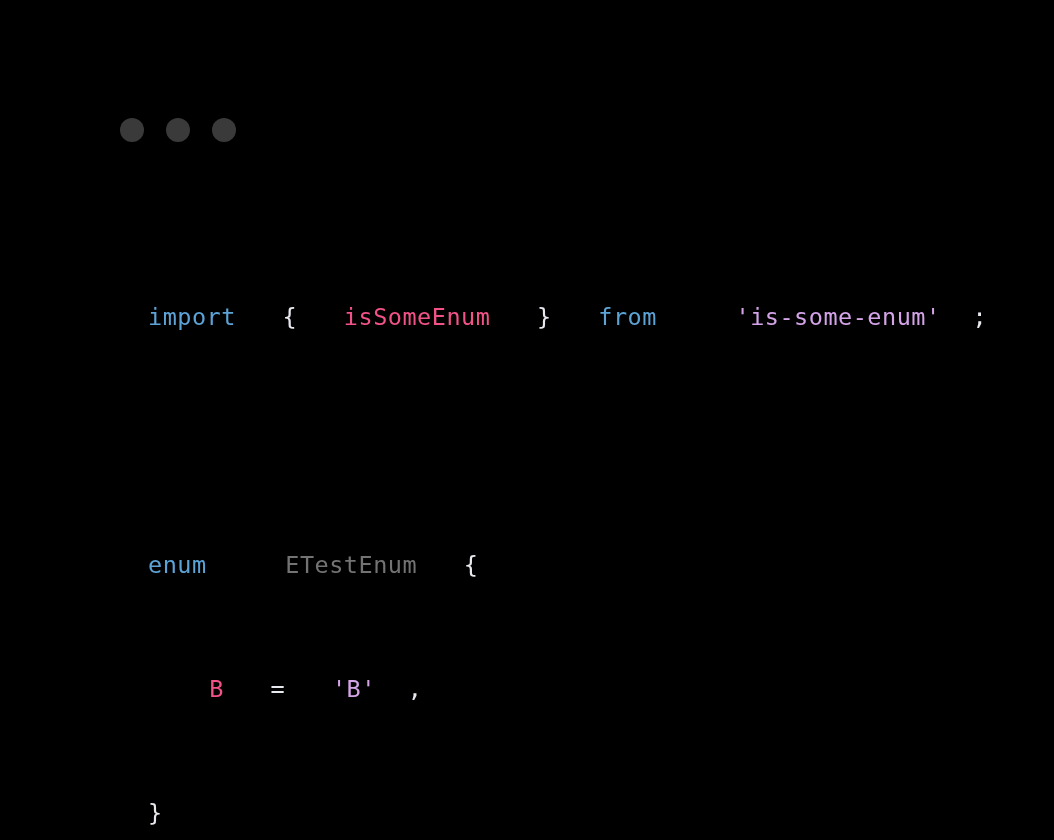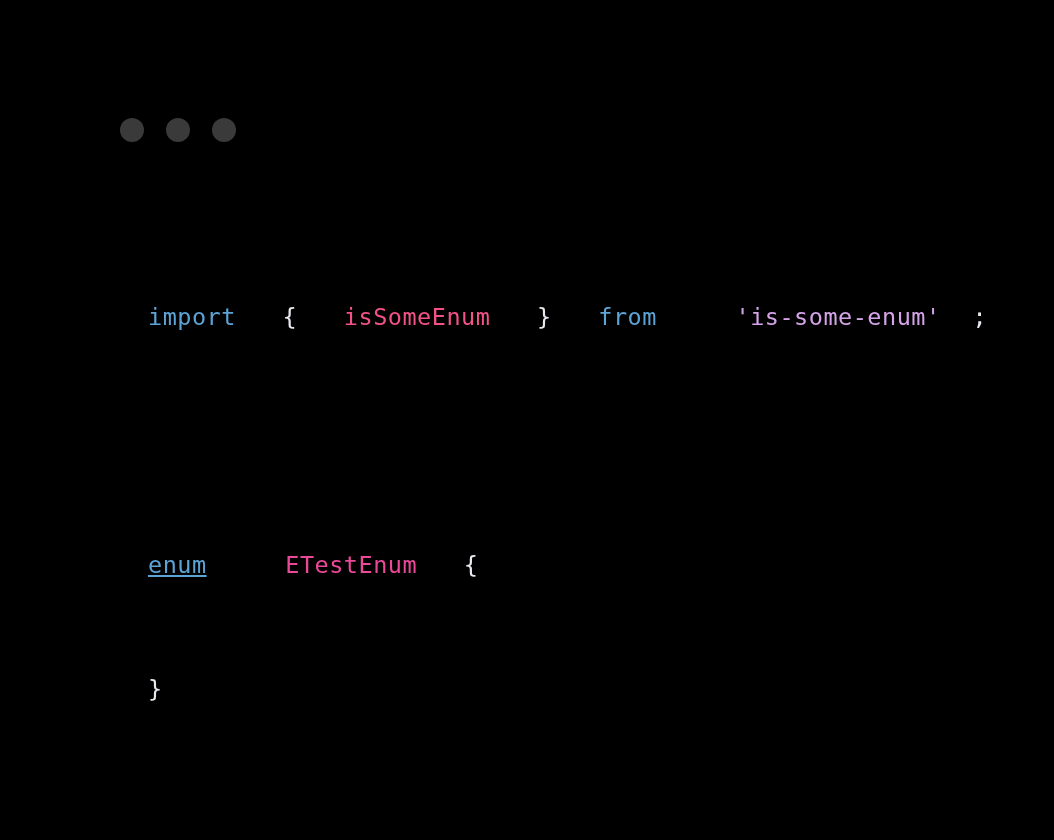--- a/index.html
+++ b/index.html
@@ -35,39 +35,40 @@
     }
     .code {
       font-size: 23.5px;
       line-height: 46px;
       letter-spacing: 0.5px;
       white-space: pre;
     }
     .keyword { color: #5ca3d6; }
     .punct { color: #e8e8ef; }
     .func-name { color: #f25289; }
-    .enum-name { color: #ec4899; }
-    .enum-keyword { color: #5ca3d6; text-decoration: underline; }
+    .enum-name { color: #737373; }
+    .enum-keyword { color: #5ca3d6; }
     .prop { color: #f25289; }
     .str { color: #d4a3e8; }
     .eq { color: #e8e8ef; }
   </style>
 </head>
 <body>
 
 <div class="window">
   <div class="window-controls">
     <div class="dot"></div>
     <div class="dot"></div>
     <div class="dot"></div>
   </div>
   <div class="code">
 <div><span class="keyword">import</span><span class="punct"> { </span><span class="func-name">isSomeEnum</span><span class="punct"> } </span><span class="keyword">from</span><span> </span><span class="str">'is-some-enum'</span><span class="punct">;</span></div>
 <div> </div>
 <div><span class="enum-keyword">enum</span><span> </span><span class="enum-name">ETestEnum</span><span class="punct"> {</span></div>
+<div><span>  </span><span class="prop">B</span><span class="eq"> = </span><span class="str">'B'</span><span class="punct">,</span></div>
 <div><span class="punct">}</span></div>
 <div> </div>
 
 
 
 
 
   </div>
 </div>
 

